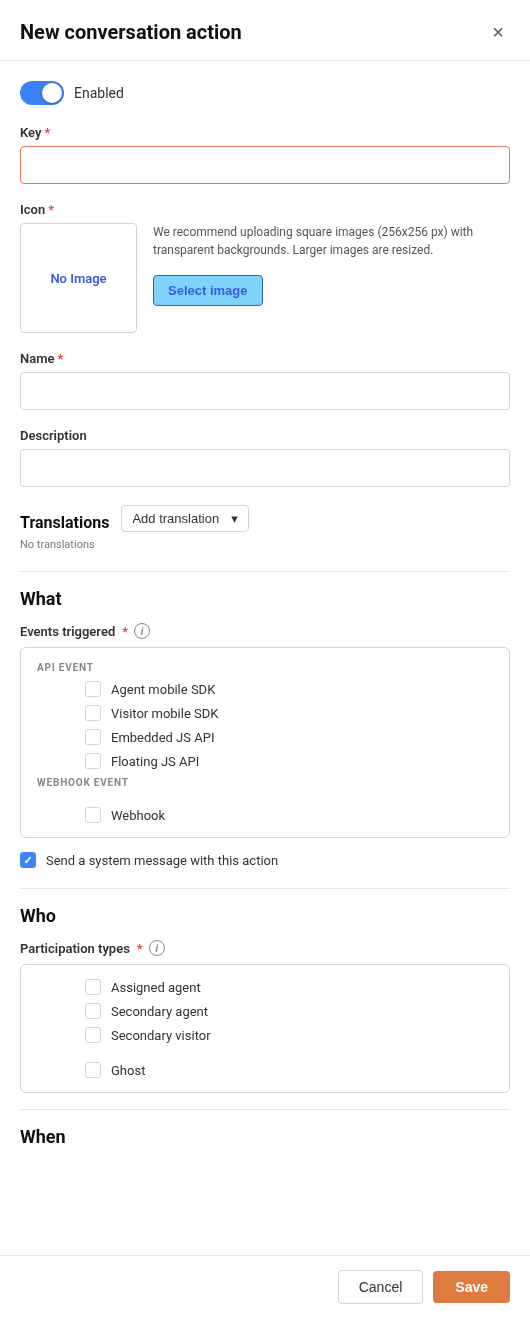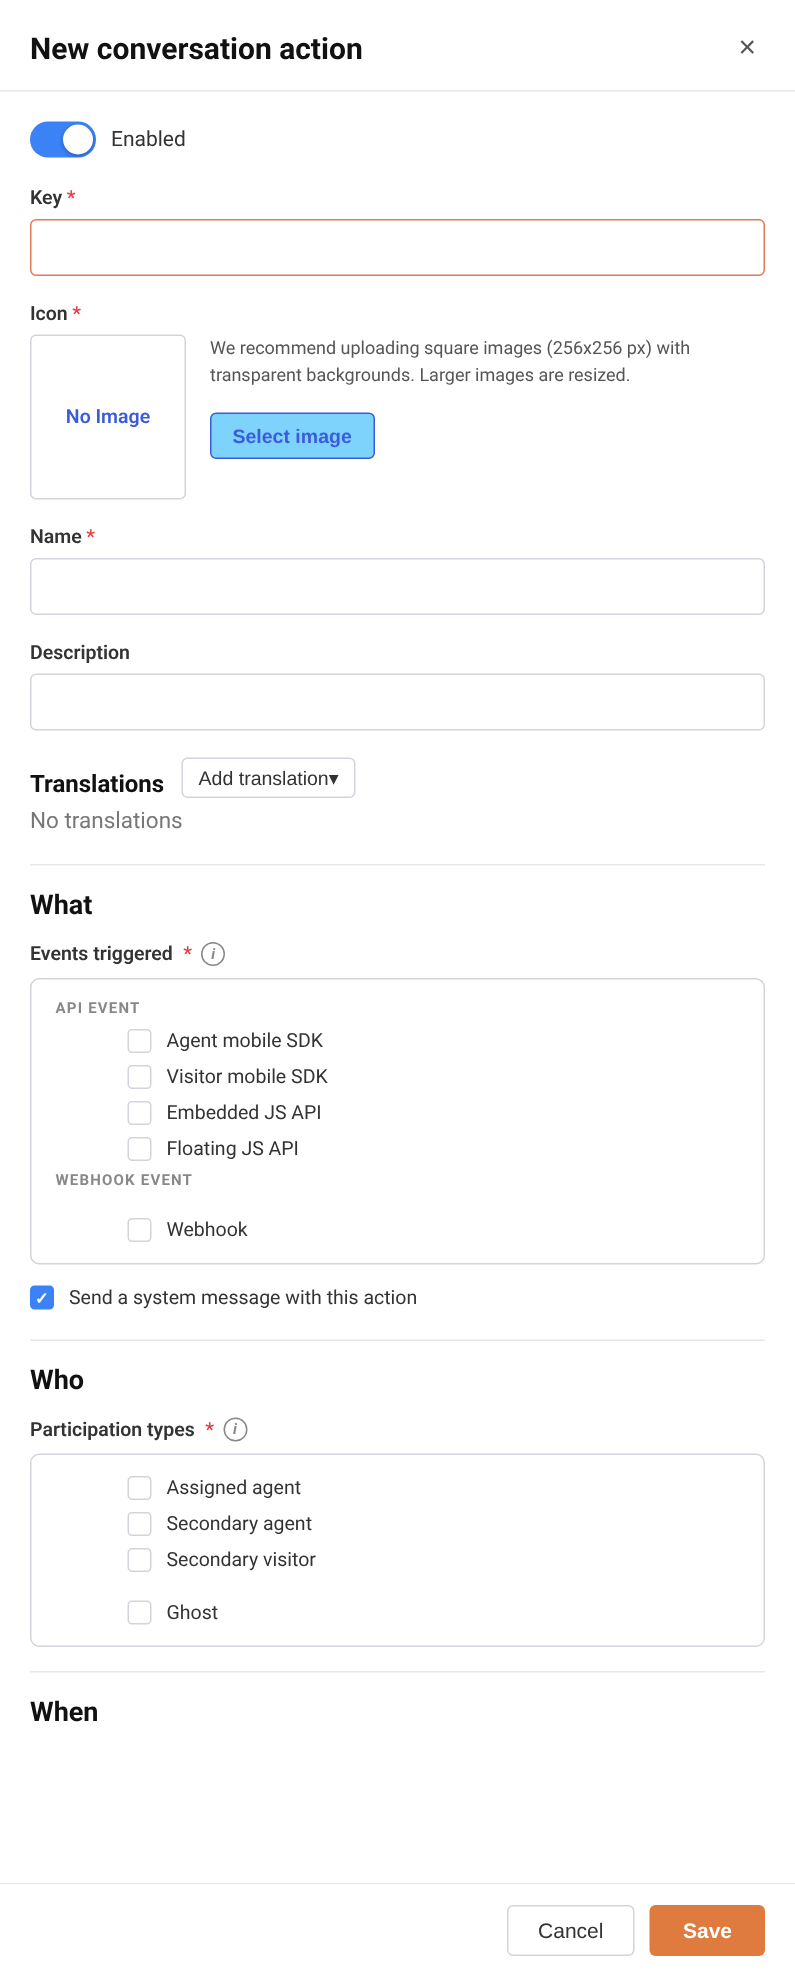--- a/index.html
+++ b/index.html
@@ -94,21 +94,21 @@
     }
     .text-input.normal {
       border: 1px solid #d1d5db;
     }
     .icon-section {
       display: flex;
       gap: 16px;
       align-items: flex-start;
     }
     .icon-preview {
-      width: 104px;
+      width: 117px;
       height: 110px;
       border: 1px solid #d1d5db;
       border-radius: 4px;
       display: flex;
       align-items: center;
       justify-content: center;
       flex-shrink: 0;
       background: #fff;
     }
     .no-image-text {
@@ -149,24 +149,24 @@
     .add-translation-btn {
       background: #fff;
       border: 1px solid #d1d5db;
       border-radius: 4px;
       font-size: 13px;
       color: #333;
       padding: 5px 10px;
       cursor: pointer;
       display: flex;
       align-items: center;
-      gap: 0;
+      gap: 12px;
     }
     .no-translations {
-      font-size: 15px;
+      font-size: 11px;
       color: #777;
       margin-bottom: 20px;
     }
     .section-title {
       font-size: 18px;
       font-weight: 700;
       color: #111;
       margin: 10px 0 14px 0;
     }
     .sub-label {
@@ -255,20 +255,21 @@
       position: fixed;
       bottom: 0;
       width: 530px;
       background: #fff;
       border-top: 1px solid #e5e7eb;
       padding: 14px 20px;
       display: flex;
       justify-content: flex-end;
       gap: 10px;
       z-index: 100;
+      align-items: center;
     }
     .cancel-btn {
       background: #fff;
       border: 1px solid #d1d5db;
       border-radius: 4px;
       font-size: 14px;
       color: #333;
       padding: 8px 20px;
       cursor: pointer;
       font-weight: 500;

